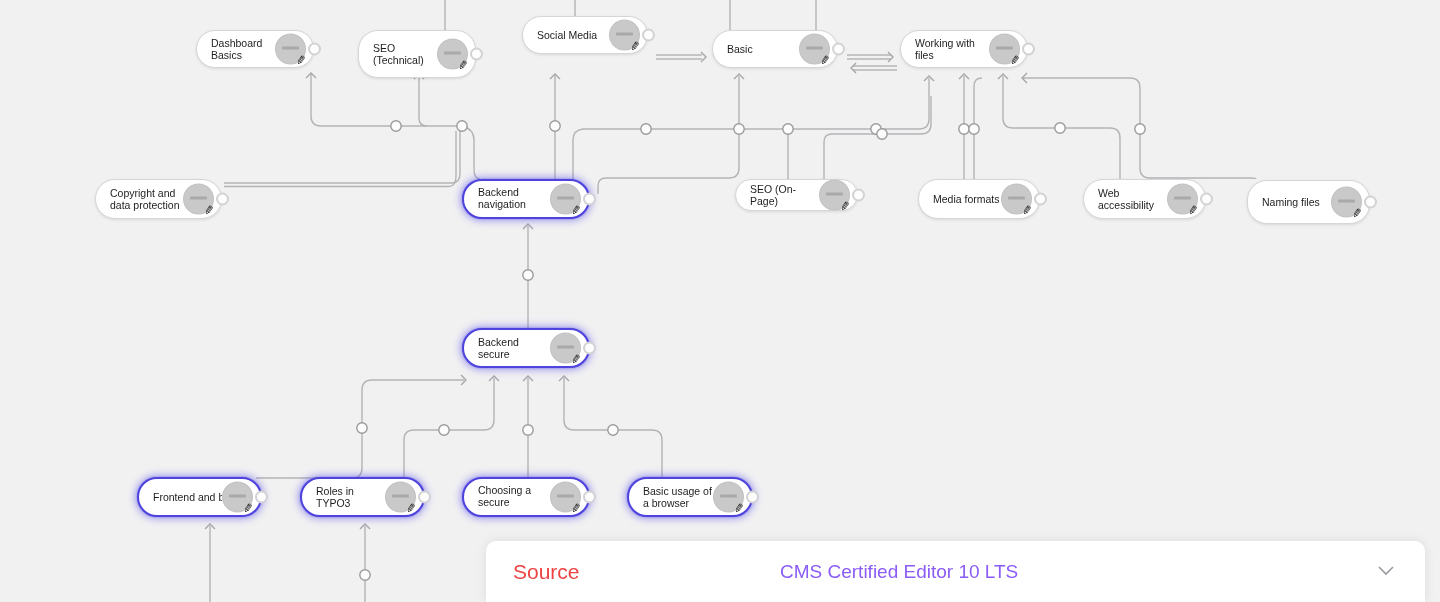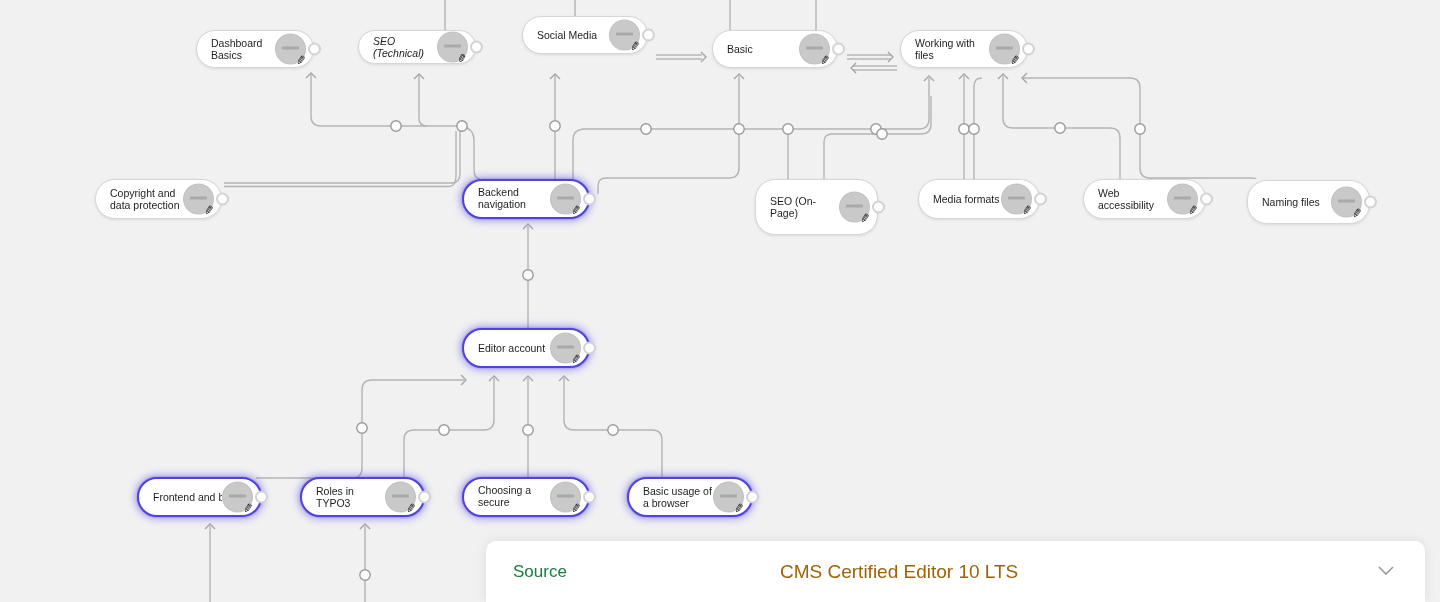--- a/index.html
+++ b/index.html
@@ -53,25 +53,25 @@
 
   .source-bar {
     position:absolute; left:486px; top:541px; width:939px; height:61px;
     background:#ffffff; z-index:3;
     border-radius:10px 10px 0 0;
     box-shadow:0 0 12px rgba(0,0,0,0.09);
     cursor:pointer;
   }
   .source-bar .source-label {
     position:absolute; left:27px; top:50%; transform:translateY(-50%);
-    font-size:17px; color:#15803d;
+    font-size:21px; color:#ef4444;
   }
   .source-bar .source-value {
     position:absolute; left:294px; top:50%; transform:translateY(-50%);
-    font-size:19px; color:#a16207;
+    font-size:19px; color:#8b5cf6;
   }
   .source-bar .source-chevron {
     position:absolute; right:30px; top:50%; transform:translateY(-50%);
   }
 </style>
 </head>
 <body>
 
 <svg id="edge-layer" width="1440" height="602">
     <path d="M445 0 V30" fill="none" stroke="#b4b4b6" stroke-width="1.4"></path>
@@ -146,21 +146,21 @@
 
 <div id="node-layer">
     <div class="skill-node" style="left: 196px; top: 30px; width: 118px; height: 38px;">
       <div class="node-label">Dashboard Basics</div>
       <div class="node-badge">
         <span class="badge-smudge"></span>
         <span class="edit-glyph">✎</span>
       </div>
       <span class="node-port"></span>
     </div>
-    <div class="skill-node" style="left: 358px; top: 30px; width: 118px; height: 34px; font-style: italic;">
+    <div class="skill-node" style="left: 358px; top: 30px; width: 118px; height: 48px;">
       <div class="node-label">SEO (Technical)</div>
       <div class="node-badge">
         <span class="badge-smudge"></span>
         <span class="edit-glyph">✎</span>
       </div>
       <span class="node-port"></span>
     </div>
     <div class="skill-node" style="left: 522px; top: 16px; width: 126px; height: 38px;">
       <div class="node-label">Social Media</div>
       <div class="node-badge">
@@ -194,21 +194,21 @@
       <span class="node-port"></span>
     </div>
     <div class="skill-node selected" style="left: 462px; top: 179px; width: 128px; height: 40px;">
       <div class="node-label">Backend navigation components</div>
       <div class="node-badge">
         <span class="badge-smudge"></span>
         <span class="edit-glyph">✎</span>
       </div>
       <span class="node-port"></span>
     </div>
-    <div class="skill-node" style="left: 755px; top: 179px; width: 123px; height: 56px;">
+    <div class="skill-node" style="left: 735px; top: 179px; width: 123px; height: 32px;">
       <div class="node-label">SEO (On-Page)</div>
       <div class="node-badge">
         <span class="badge-smudge"></span>
         <span class="edit-glyph">✎</span>
       </div>
       <span class="node-port"></span>
     </div>
     <div class="skill-node" style="left: 918px; top: 179px; width: 122px; height: 40px;">
       <div class="node-label">Media formats</div>
       <div class="node-badge">
@@ -227,21 +227,21 @@
     </div>
     <div class="skill-node" style="left: 1247px; top: 180px; width: 123px; height: 44px;">
       <div class="node-label">Naming files</div>
       <div class="node-badge">
         <span class="badge-smudge"></span>
         <span class="edit-glyph">✎</span>
       </div>
       <span class="node-port"></span>
     </div>
     <div class="skill-node selected" style="left: 462px; top: 328px; width: 128px; height: 40px;">
-      <div class="node-label">Editor account</div>
+      <div class="node-label">Backend secure</div>
       <div class="node-badge">
         <span class="badge-smudge"></span>
         <span class="edit-glyph">✎</span>
       </div>
       <span class="node-port"></span>
     </div>
     <div class="skill-node selected" style="left: 137px; top: 477px; width: 125px; height: 40px;">
       <div class="node-label nowrap">Frontend and backend</div>
       <div class="node-badge">
         <span class="badge-smudge"></span>

